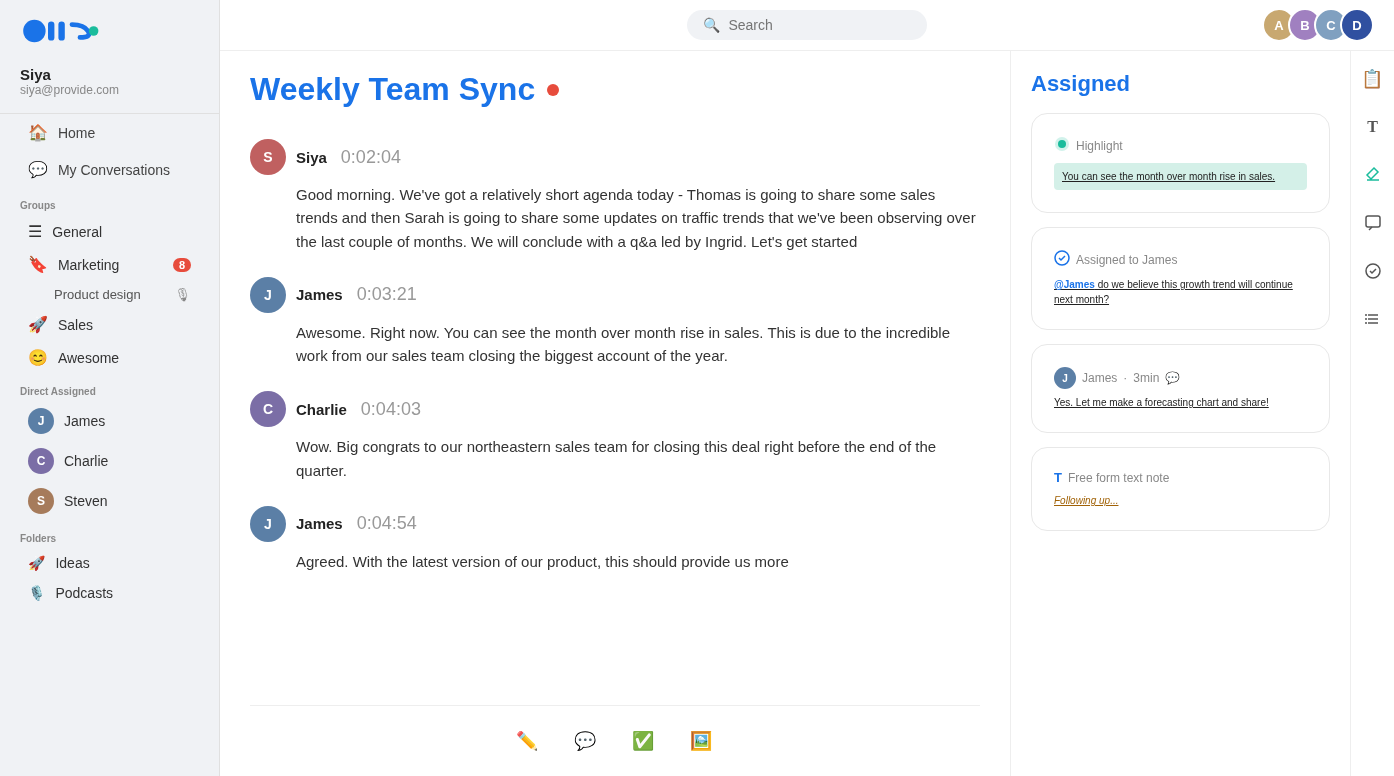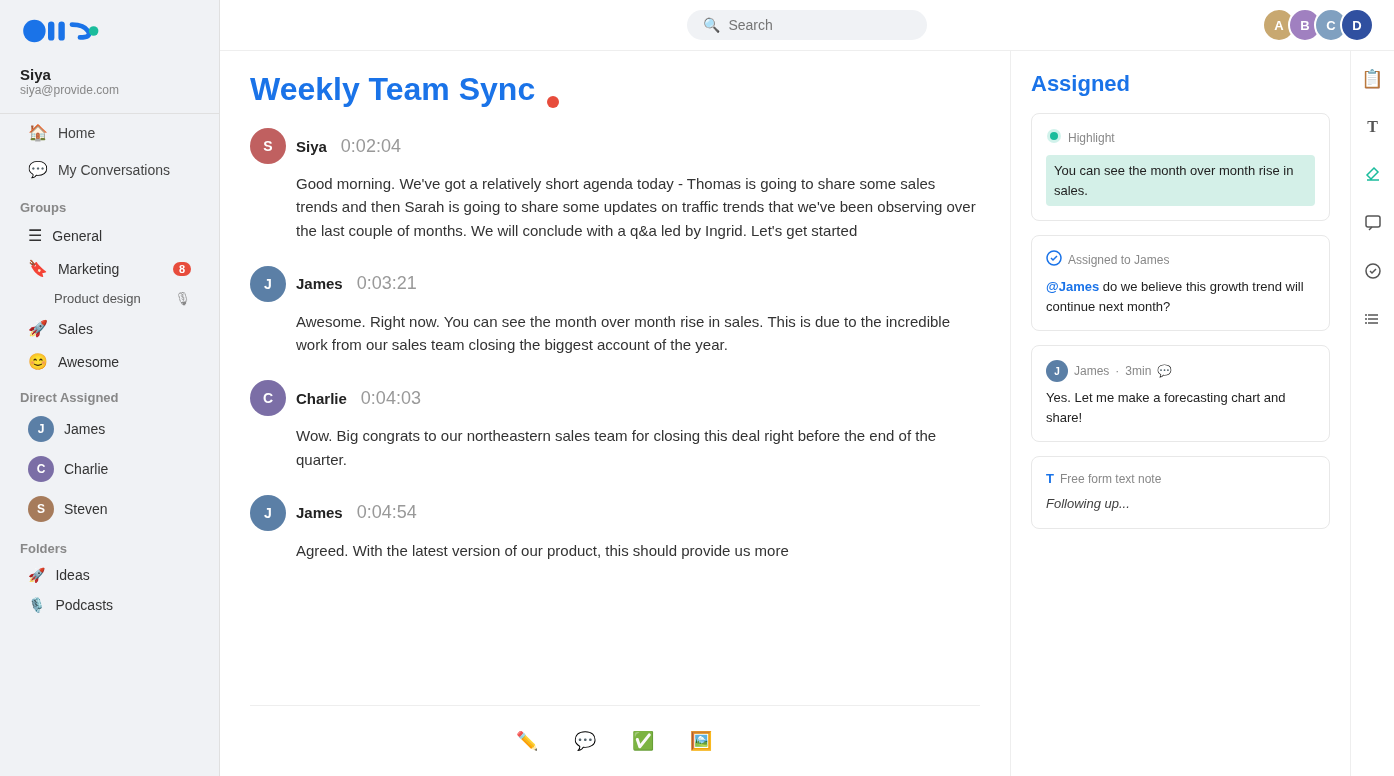--- a/index.html
+++ b/index.html
@@ -31,21 +31,21 @@
 
     .sidebar-nav-item {
       display: flex; align-items: center; gap: 10px;
       padding: 8px 20px; cursor: pointer; color: #444; font-size: 14px;
       border-radius: 6px; margin: 1px 8px;
     }
     .sidebar-nav-item .nav-icon { font-size: 16px; }
 
     .sidebar-section-label {
       padding: 12px 20px 4px;
-      font-size: 13px; font-weight: 600; color: #888; text-transform: none; letter-spacing: 0;
+      font-size: 10px; font-weight: 600; color: #888; text-transform: none; letter-spacing: 0;
     }
     .sidebar-group-item {
       display: flex; align-items: center; gap: 10px;
       padding: 6px 20px; cursor: pointer; color: #333; font-size: 14px;
       border-radius: 6px; margin: 1px 8px; position: relative;
     }
     .group-icon { font-size: 16px; }
     .badge {
       background: #e74c3c; color: white; border-radius: 10px;
       font-size: 11px; font-weight: 700; padding: 1px 6px;
@@ -110,21 +110,21 @@
     }
 
     #content-area {
       display: flex; flex: 1; overflow: hidden;
     }
     #chat-area {
       flex: 1; display: flex; flex-direction: column; overflow: hidden;
       padding: 20px 30px 0;
     }
     #chat-title {
-      display: flex; align-items: flex-end; gap: 12px; margin-bottom: 20px;
+      display: flex; align-items: center; gap: 12px; margin-bottom: 31px;
     }
     #chat-title h1 {
       font-size: 32px; font-weight: 700; color: #1a73e8;
     }
     .live-dot {
       width: 12px; height: 12px; border-radius: 50%; background: #e74c3c; flex-shrink: 0;
     }
 
     #messages {
       flex: 1; overflow-y: auto; padding-bottom: 10px;
@@ -155,44 +155,44 @@
 
     
     #takeaways-panel {
       width: 340px; min-width: 340px; border-left: 1px solid #eee;
       background: white; overflow-y: auto; padding: 20px;
     }
     #takeaways-title {
       font-size: 22px; font-weight: 700; color: #1a73e8; margin-bottom: 16px;
     }
     .takeaway-card {
-      border: 1px solid #e8e8e8; border-radius: 8px;
-      padding: 14px; margin-bottom: 14px; background: white;
+      border: 1px solid #e8e8e8; border-radius: 16px;
+      padding: 22px; margin-bottom: 14px; background: white;
     }
     .takeaway-type {
       display: flex; align-items: center; gap: 6px;
       font-size: 12px; color: #888; margin-bottom: 8px;
     }
     .type-icon { font-size: 14px; }
     .highlight-icon { color: #1abc9c; }
     .assign-icon { color: #1a73e8; }
     .text-icon { color: #1a73e8; font-weight: 700; font-size: 13px; }
-    .takeaway-text { font-size: 13px; color: #222; line-height: 1.5; }
+    .takeaway-text { font-size: 10px; color: #222; line-height: 1.5; text-decoration: underline; }
     .highlight-bg { background: #d4f0e8; border-radius: 4px; padding: 6px 8px; }
     .mention { color: #1a73e8; font-weight: 600; }
     .reply-meta {
       display: flex; align-items: center; gap: 6px;
       font-size: 12px; color: #888; margin-bottom: 6px;
     }
     .reply-avatar {
       width: 22px; height: 22px; border-radius: 50%;
       display: flex; align-items: center; justify-content: center;
       font-size: 10px; font-weight: 600; color: white;
     }
-    .freeform-text { color: #404040; font-style: italic; }
+    .freeform-text { color: #a16207; font-style: italic; }
 
     
     #right-toolbar {
       width: 44px; min-width: 44px; border-left: 1px solid #eee;
       background: white; display: flex; flex-direction: column;
       align-items: center; padding: 12px 0; gap: 16px;
     }
     .right-tool {
       width: 32px; height: 32px; display: flex; align-items: center;
       justify-content: center; cursor: pointer; font-size: 18px; color: #555;

